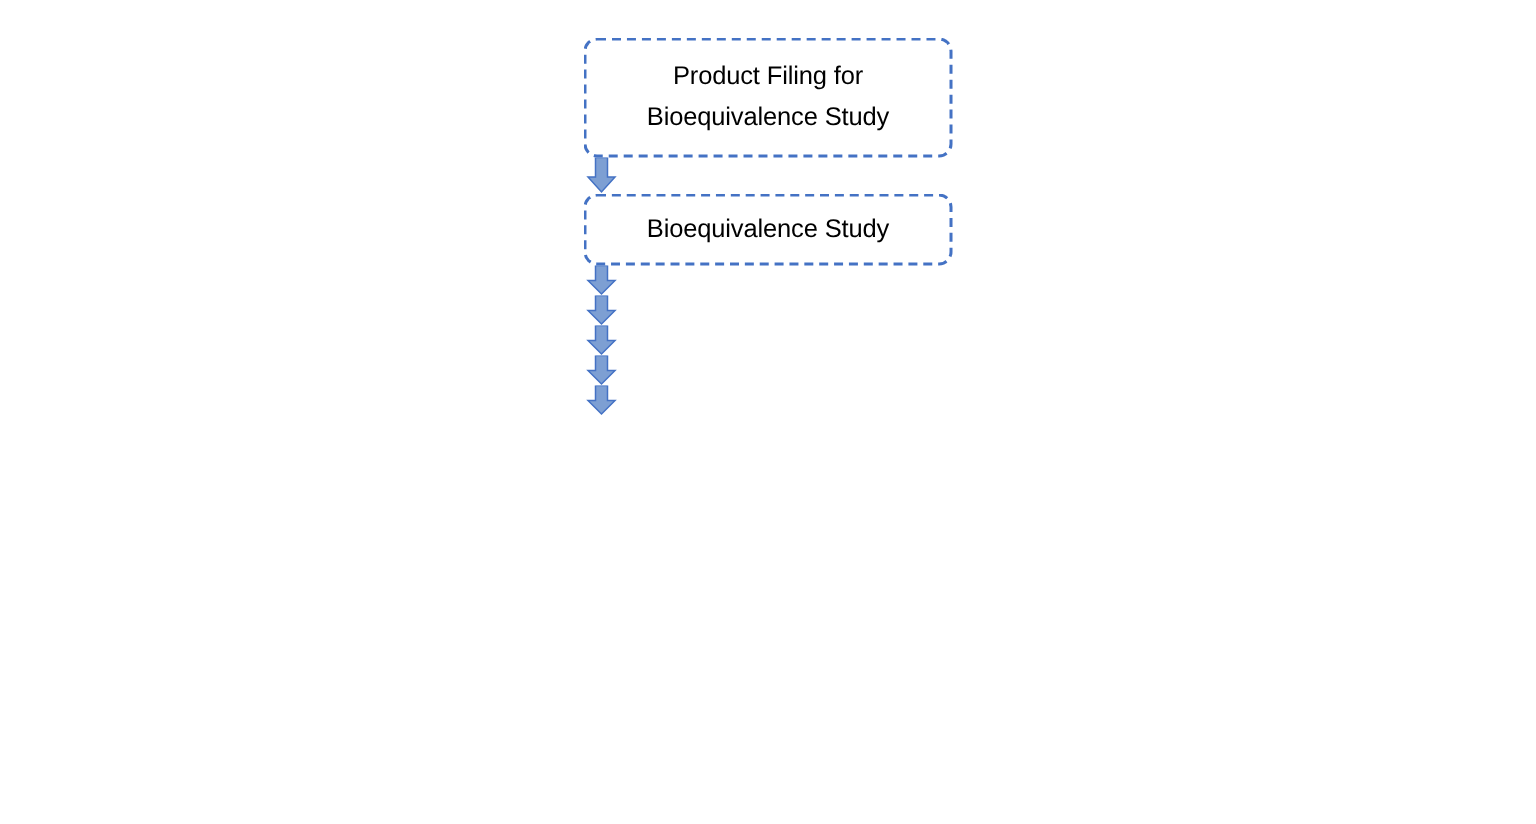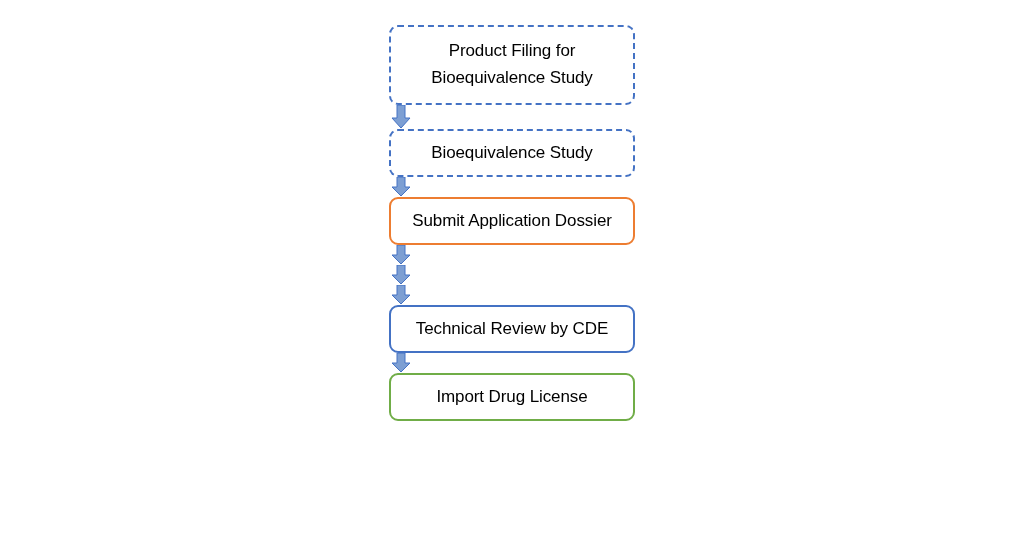--- a/index.html
+++ b/index.html
@@ -89,21 +89,20 @@
     </span>
 
     <div class="flow-node h-single style-dashed-blue">Bioequivalence Study</div>
 
     <span class="flow-connector">
       <svg width="24" height="20" viewBox="0 0 24 20" aria-hidden="true">
         <path d="M8 0 H16 V10 H21 L12 19 L3 10 H8 Z" fill="#7D9FD3" stroke="#4472C4" stroke-width="1"></path>
       </svg>
     </span>
 
-    <div class="flow-node h-single style-solid-orange">Submit Application Dossier</div>
 
     <span class="flow-connector">
       <svg width="24" height="20" viewBox="0 0 24 20" aria-hidden="true">
         <path d="M8 0 H16 V10 H21 L12 19 L3 10 H8 Z" fill="#7D9FD3" stroke="#4472C4" stroke-width="1"></path>
       </svg>
     </span>
 
 
     <span class="flow-connector">
       <svg width="24" height="20" viewBox="0 0 24 20" aria-hidden="true">
@@ -111,24 +110,22 @@
       </svg>
     </span>
 
 
     <span class="flow-connector">
       <svg width="24" height="20" viewBox="0 0 24 20" aria-hidden="true">
         <path d="M8 0 H16 V10 H21 L12 19 L3 10 H8 Z" fill="#7D9FD3" stroke="#4472C4" stroke-width="1"></path>
       </svg>
     </span>
 
-    <div class="flow-node h-single style-solid-blue">Technical Review by CDE</div>
 
     <span class="flow-connector">
       <svg width="24" height="20" viewBox="0 0 24 20" aria-hidden="true">
         <path d="M8 0 H16 V10 H21 L12 19 L3 10 H8 Z" fill="#7D9FD3" stroke="#4472C4" stroke-width="1"></path>
       </svg>
     </span>
 
-    <div class="flow-node h-single style-solid-green">Import Drug License</div>
 
   </div>
 </div>
 
 </body></html>

